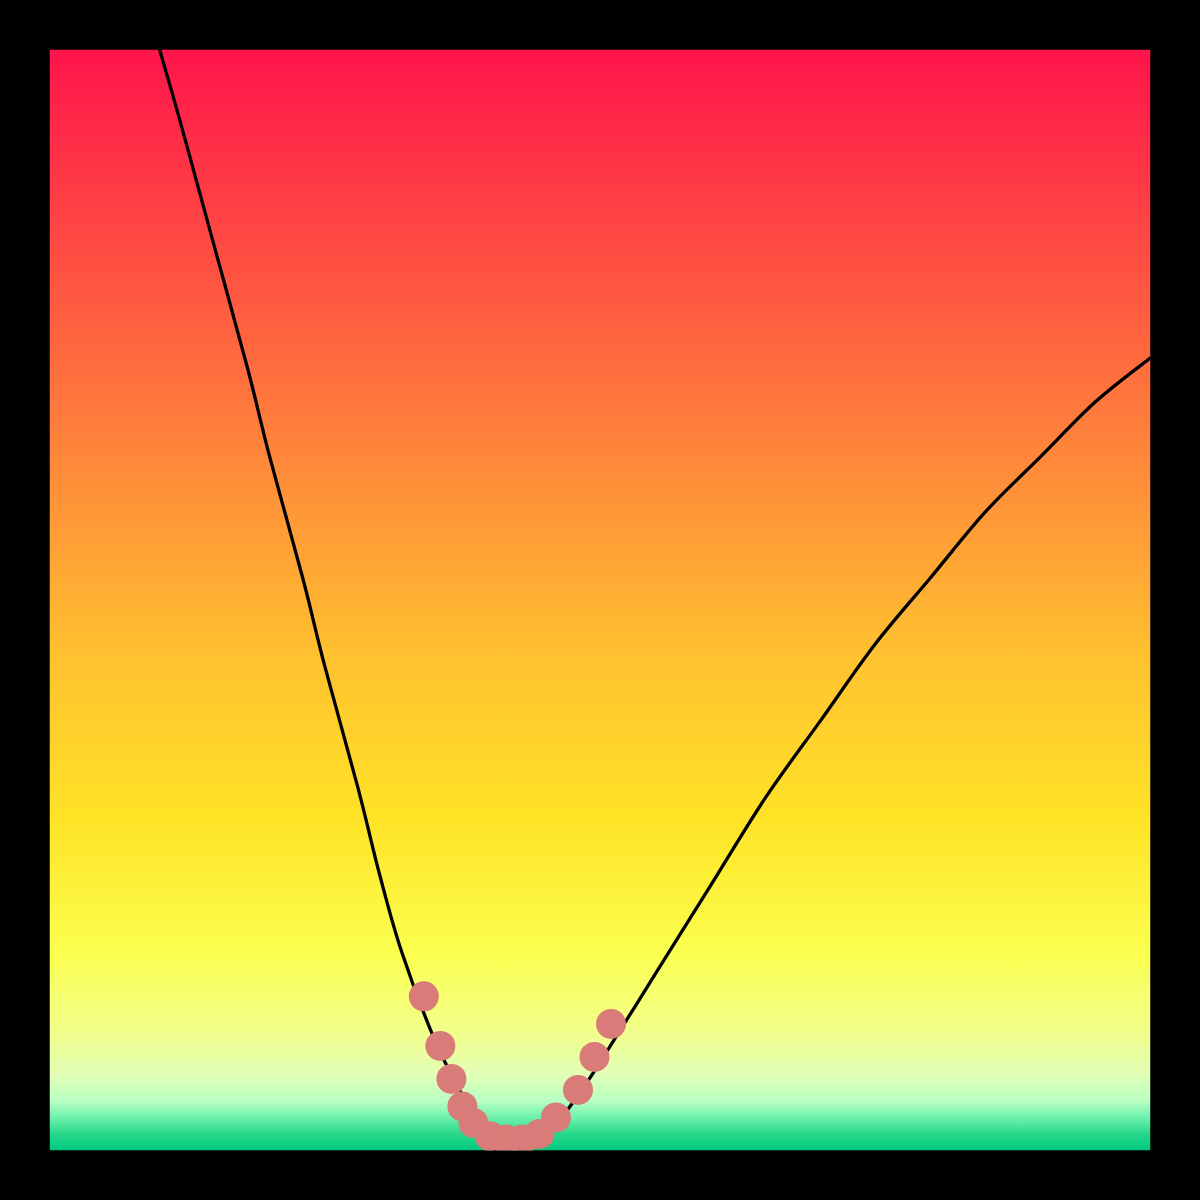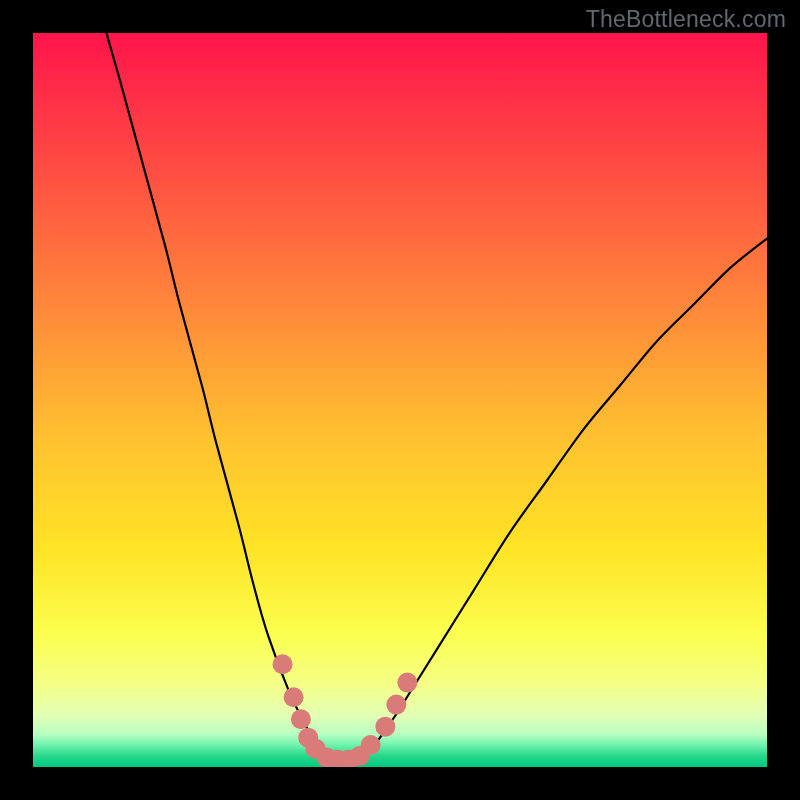--- a/index.html
+++ b/index.html
@@ -42,21 +42,20 @@
     position: absolute;
     left: 0; top: 0;
     width: 734px; height: 734px;
   }
 </style>
 </head>
 <body>
 
 <div class="frame">
 
-  <div class="watermark">TheBottleneck.com</div>
 
   <div class="plot-area">
     <svg class="gradient" viewBox="0 0 734 734" preserveAspectRatio="none">
       <defs>
         <linearGradient id="bg" x1="0" y1="0" x2="0" y2="1">
           <stop offset="0%" stop-color="#ff144b"></stop>
           <stop offset="18%" stop-color="#ff4b43"></stop>
           <stop offset="38%" stop-color="#ff8a3a"></stop>
           <stop offset="55%" stop-color="#ffc130"></stop>
           <stop offset="70%" stop-color="#ffe326"></stop>

